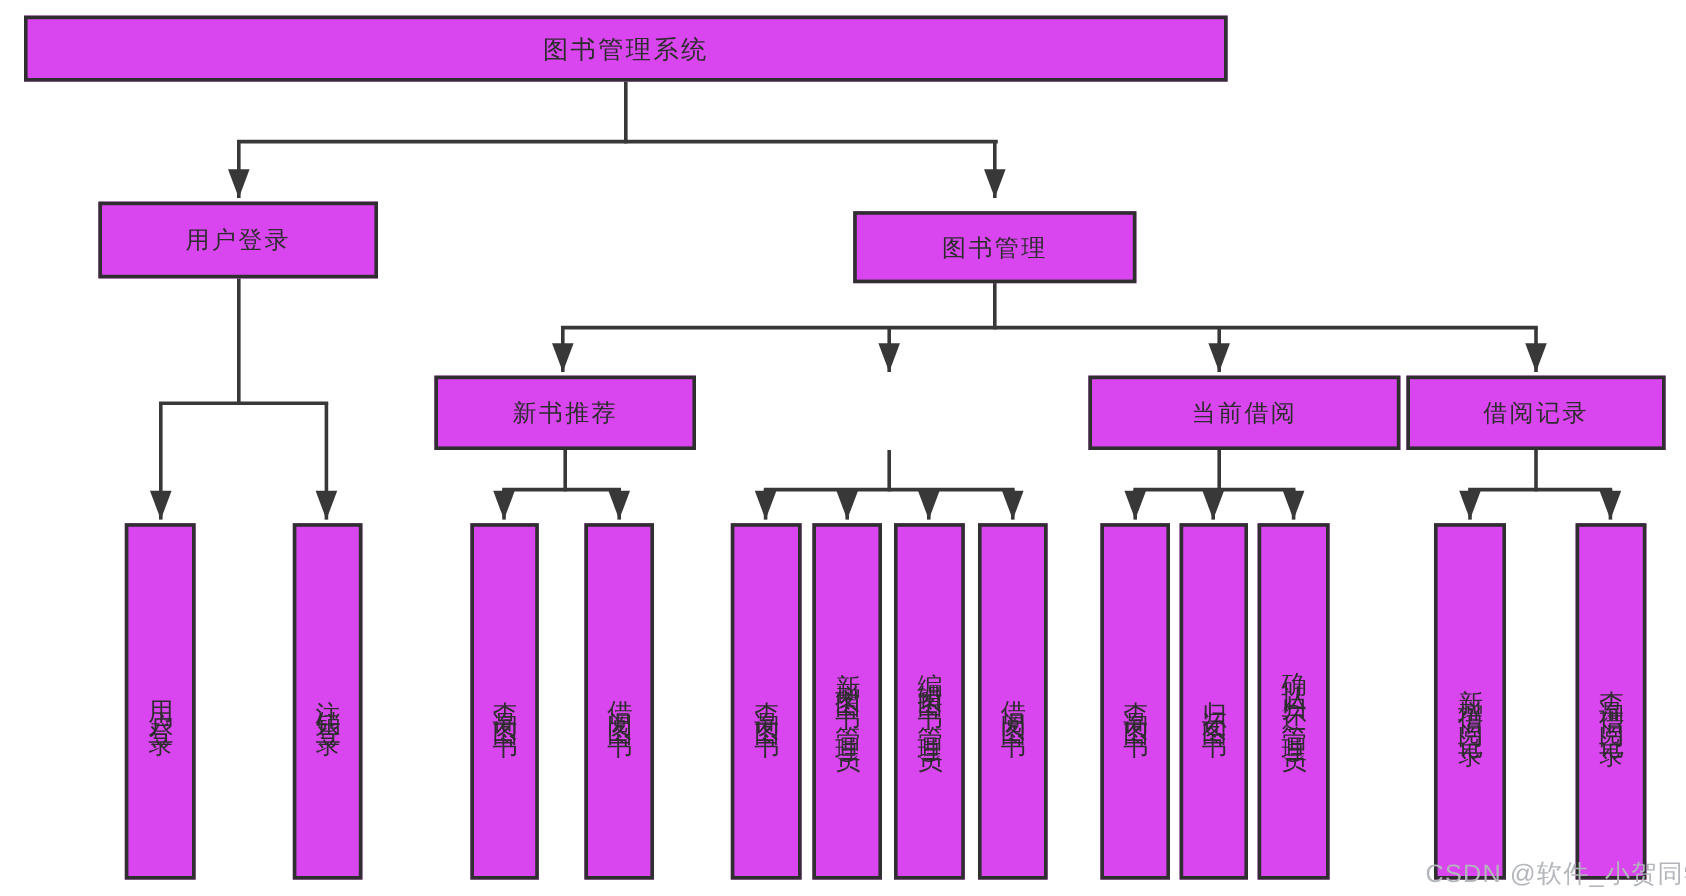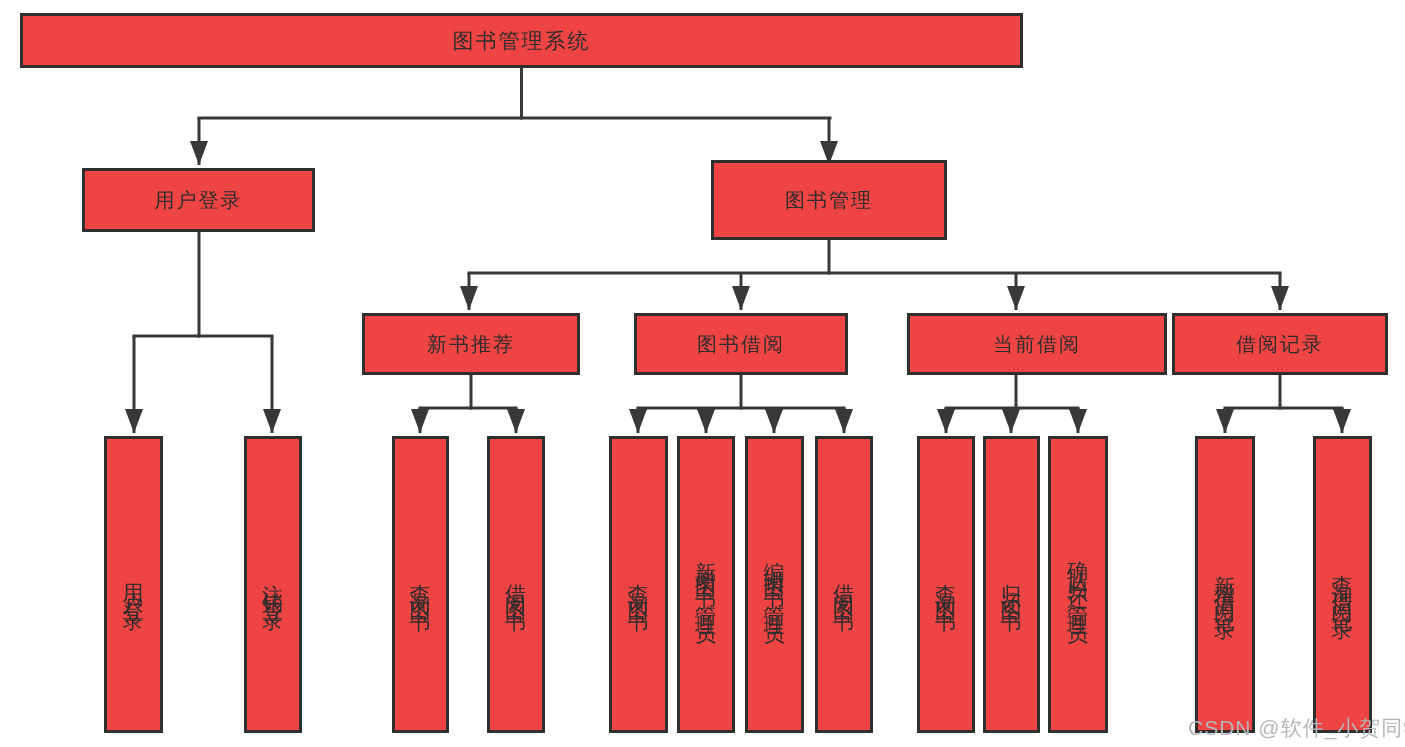--- a/index.html
+++ b/index.html
@@ -12,21 +12,21 @@
     overflow: hidden;
   }
   svg.connectors {
     position: absolute;
     left: 0; top: 0;
     width: 1405px; height: 747px;
   }
   .node {
     position: absolute;
     box-sizing: border-box;
-    background: #ef4444;
+    background: #d946ef;
     border: 3px solid #2f2f2f;
     color: #2d2d2d;
     display: flex;
     align-items: center;
     justify-content: center;
     font-size: 20px;
     letter-spacing: 2px;
     text-align: center;
     white-space: nowrap;
   }
@@ -101,24 +101,23 @@
       <line x1="1280" y1="375" x2="1280" y2="409.5"></line>
       <line x1="1223.5" y1="408" x2="1343.5" y2="408"></line>
       <line x1="1225" y1="408" x2="1225" y2="433" marker-end="url(#ah)"></line>
       <line x1="1342" y1="408" x2="1342" y2="433" marker-end="url(#ah)"></line>
     </g>
   </svg>
 
   <div class="node root" style="left:20px; top:13px; width:1003px; height:55px;">图书管理系统</div>
 
   <div class="node" style="left:82px; top:168px; width:233px; height:64px;">用户登录</div>
-  <div class="node" style="left:711px; top:160px; width:236px; height:80px;">图书管理</div>
+  <div class="node" style="left:711px; top:176px; width:236px; height:60px;">图书管理</div>
 
   <div class="node" style="left:362px; top:313px; width:218px; height:62px;text-align:right;">新书推荐</div>
-  <div class="node" style="left:634px; top:313px; width:214px; height:62px;">图书借阅</div>
   <div class="node" style="left:907px; top:313px; width:260px; height:62px;">当前借阅</div>
   <div class="node" style="left:1172px; top:313px; width:216px; height:62px;">借阅记录</div>
 
   <div class="node leaf" style="left:104px; top:436px; width:59px; height:297px;">
     <span>用户登录</span>
   </div>
   <div class="node leaf" style="left:244px; top:436px; width:58px; height:297px;">
     <span>注销登录</span>
   </div>
 

